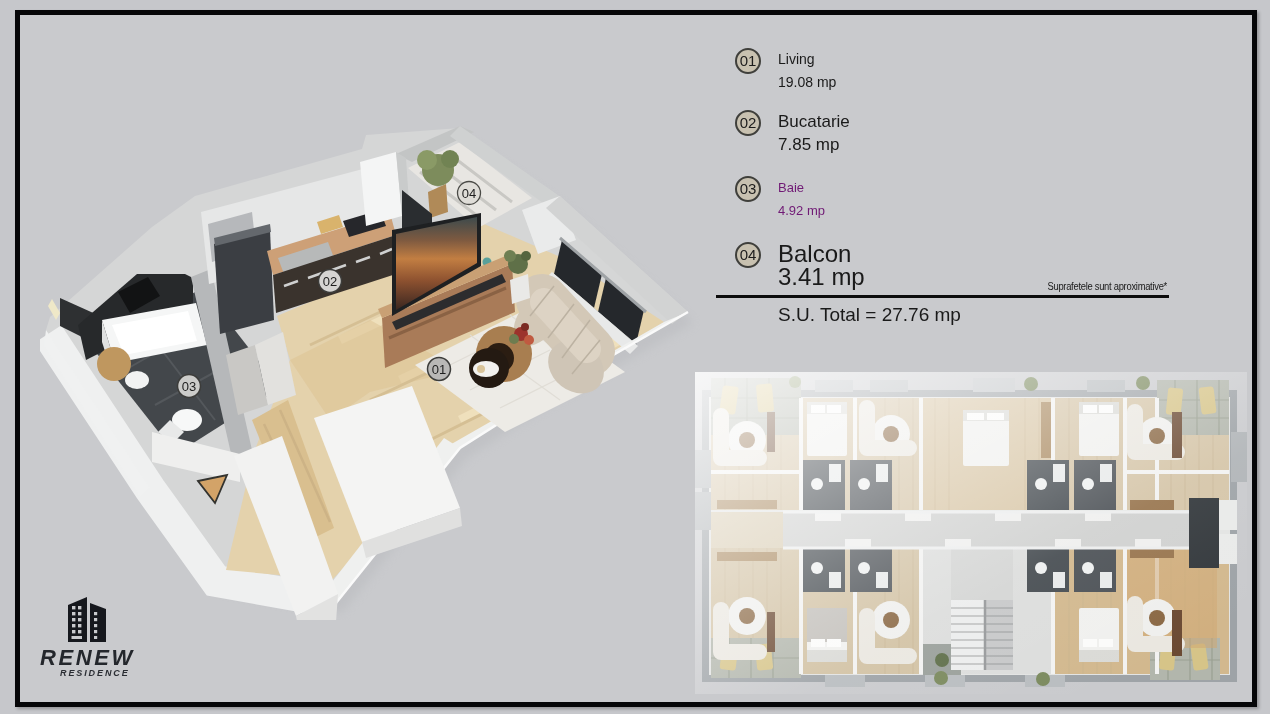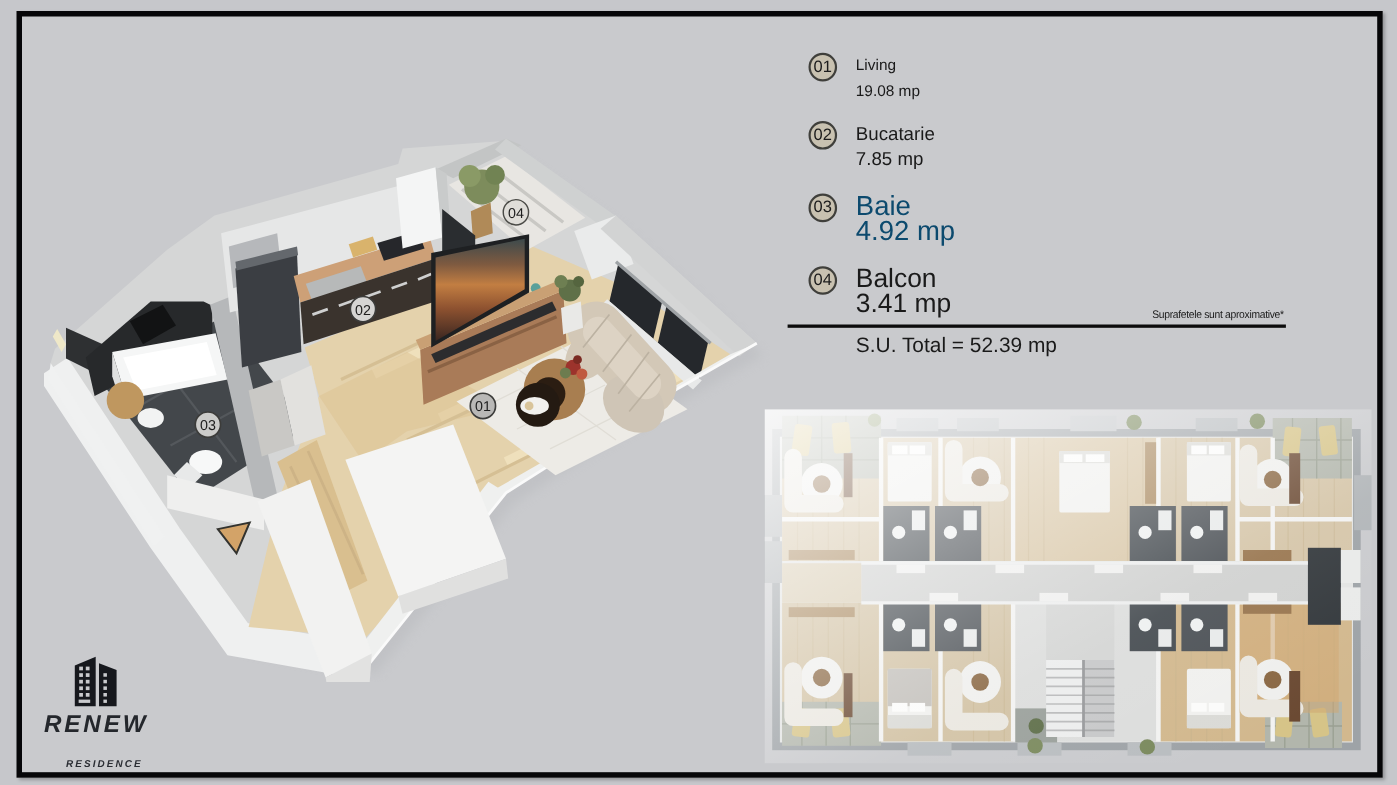--- a/index.html
+++ b/index.html
@@ -16,32 +16,32 @@
   <div class="abs" style="left:0px;top:8px;width:22px;height:22px;border-radius:50%;background:#c8c1b0;border:2px solid #3f3f3b;color:#1c1c1c;font-size:15px;text-align:center;line-height:22px;">01</div>
 
   <div class="abs" style="left:43px;top:8px;font-size:14px;color:#1a1a1a;line-height:23px;">Living<br>19.08 mp</div>
 
   <div class="abs" style="left:0px;top:70px;width:22px;height:22px;border-radius:50%;background:#c8c1b0;border:2px solid #3f3f3b;color:#1c1c1c;font-size:15px;text-align:center;line-height:22px;">02</div>
 
   <div class="abs" style="left:43px;top:70px;font-size:17px;color:#1a1a1a;line-height:23px;">Bucatarie<br>7.85 mp</div>
 
   <div class="abs" style="left:0px;top:136px;width:22px;height:22px;border-radius:50%;background:#c8c1b0;border:2px solid #3f3f3b;color:#1c1c1c;font-size:15px;text-align:center;line-height:22px;">03</div>
 
-  <div class="abs" style="left:43px;top:136px;font-size:25px;color:#0c4a6e;line-height:23px;">Baie<br>4.92 mp</div>
+  <div class="abs" style="left:43px;top:136px;font-size:13px;color:#701a75;line-height:23px;">Baie<br>4.92 mp</div>
 
   <div class="abs" style="left:0px;top:202px;width:22px;height:22px;border-radius:50%;background:#c8c1b0;border:2px solid #3f3f3b;color:#1c1c1c;font-size:15px;text-align:center;line-height:22px;">04</div>
 
   <div class="abs" style="left:43px;top:202px;font-size:24px;color:#1a1a1a;line-height:23px;">Balcon<br>3.41 mp</div>
 </div>
 
 <div class="abs" style="left:716px;top:281px;width:451px;text-align:right;font-size:10px;letter-spacing:-0.3px;color:#1a1a1a;transform:scaleX(0.94);transform-origin:100% 50%;">Suprafetele sunt aproximative*</div>
 
 <div class="abs" style="left:716px;top:295px;width:453px;height:3px;background:#0c0c0c;"></div>
 
-<div class="abs" style="left:778px;top:304px;font-size:19px;color:#1a1a1a;">S.U. Total = 52.39 mp</div>
+<div class="abs" style="left:778px;top:304px;font-size:19px;color:#1a1a1a;">S.U. Total = 27.76 mp</div>
 
 <div class="abs" style="left:36px;top:594px;width:160px;height:92px;font-style:italic;">
 
   <svg class="abs" style="left:31px;top:2px;" width="42" height="48" viewBox="0 0 42 48">
     <path d="M1 9 L20 1 L20 46 L1 46 Z" fill="#16181d"></path>
     <path d="M23 7 L39 13 L39 46 L23 46 Z" fill="#16181d"></path>
     <g fill="#c9cacd">
       <rect x="5" y="10" width="3.4" height="3.4"></rect>
         <rect x="11" y="10" width="3.4" height="3.4"></rect>
       <rect x="5" y="16" width="3.4" height="3.4"></rect>
@@ -56,21 +56,21 @@
       <rect x="27" y="16" width="3.2" height="3.2"></rect>
         <rect x="27" y="22" width="3.2" height="3.2"></rect>
       <rect x="27" y="28" width="3.2" height="3.2"></rect>
         <rect x="27" y="34" width="3.2" height="3.2"></rect>
       <rect x="27" y="40" width="3.2" height="3"></rect>
     </g>
   </svg>
 
   <div class="abs" style="left:4px;top:51px;font-size:22px;font-weight:700;letter-spacing:2.6px;color:#24272c;">RENEW</div>
 
-  <div class="abs" style="left:24px;top:74px;font-size:9px;font-weight:700;letter-spacing:1.9px;color:#2a2d33;margin-top:21px;">RESIDENCE</div>
+  <div class="abs" style="left:24px;top:74px;font-size:9px;font-weight:700;letter-spacing:1.9px;color:#2a2d33;">RESIDENCE</div>
 </div>
 
 <svg class="abs" style="left:40px;top:120px;" width="660" height="500" viewBox="0 0 660 500">
   <defs>
     <linearGradient id="tvpic" x1="0" y1="0" x2="0" y2="1">
       <stop offset="0" stop-color="#3d4a4c"></stop>
       <stop offset="0.25" stop-color="#7e5a40"></stop>
       <stop offset="0.45" stop-color="#c27e42"></stop>
       <stop offset="0.68" stop-color="#8e5230"></stop>
       <stop offset="1" stop-color="#3a2620"></stop>

